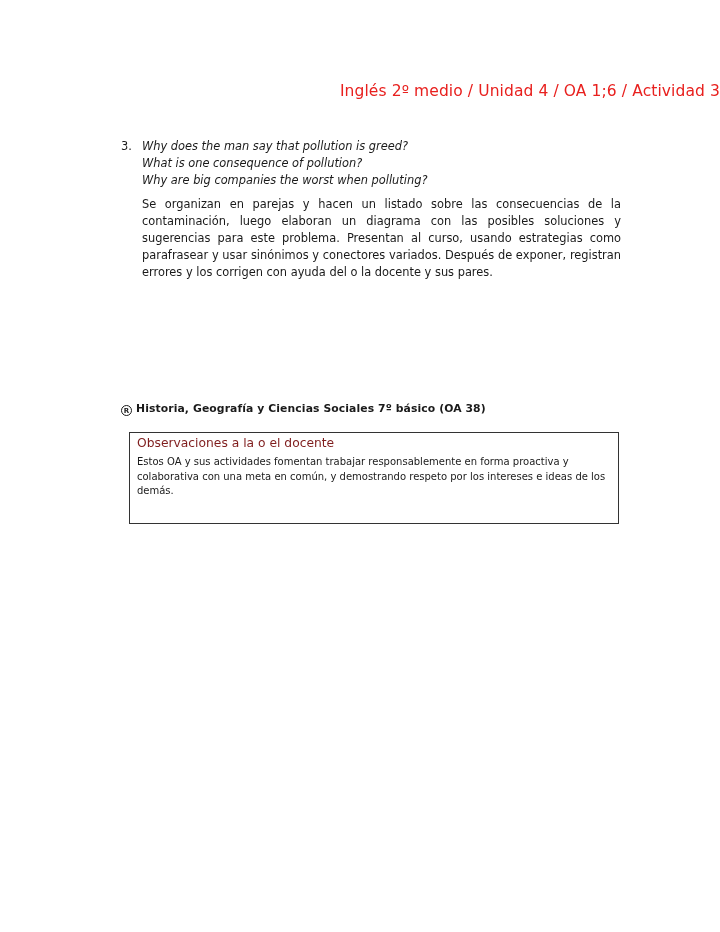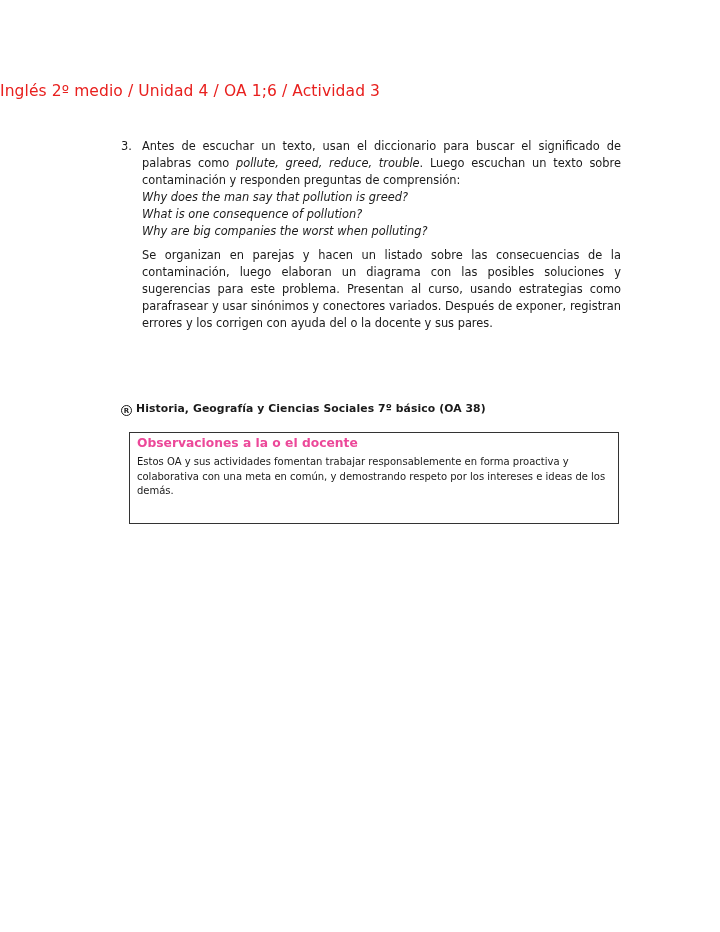--- a/index.html
+++ b/index.html
@@ -1,44 +1,43 @@
 <!DOCTYPE html>
 <html><head>
 <meta charset="utf-8">
 <style>
   html, body { margin: 0; padding: 0; background: #ffffff; }
   body { width: 720px; height: 932px; position: relative; overflow: hidden;
          font-family: "DejaVu Sans", sans-serif; color: #1a1a1a; }
-  .title { position: absolute; top: 82px; left: 0; width: 720px; text-align: left;
+  .title { position: absolute; top: 82px; left: 0; width: 720px; text-align: right;
            font-size: 15.5px; color: #e8201e; letter-spacing: 0.1px; }
   .item { position: absolute; top: 138px; left: 121px; width: 500px; font-size: 11.4px; line-height: 17px; }
   .num { position: absolute; left: 0; top: 0; }
   .body { margin-left: 21px; text-align: justify; }
   .body p { margin: 0; }
   .q { font-style: italic; margin-top: 6px; }
   .para { margin-top: 7px !important; }
   .sub { position: absolute; top: 402px; left: 121px; font-size: 10.8px; font-weight: bold; letter-spacing: 0.1px; }
   .sub .reg { display: inline-block; width: 11px; height: 11px; border-radius: 50%; border: 1.5px solid #1a1a1a;
               font-size: 7px; line-height: 11px; text-align: center; vertical-align: -1px; margin-right: 4px; box-sizing: border-box; }
   .box { position: absolute; top: 432px; left: 129px; width: 490px; height: 92px; border: 1.6px solid #333;
          font-size: 10px; line-height: 14.5px; padding: 3px 7px; box-sizing: border-box; }
-  .box h3 { margin: 0 0 5px 0; font-size: 12.3px; font-weight: bold; color: #ec4899; line-height: 14px; }
+  .box h3 { margin: 0 0 5px 0; font-size: 12.3px; font-weight: normal; color: #7f1d1d; line-height: 14px; }
   .box p { margin: 0; }
   .box .p2 { margin-top: 4px; }
   .box a { color: #1155cc; text-decoration: underline; }
 </style>
 </head>
 <body>
 
 <div class="title">Inglés 2º medio / Unidad 4 / OA 1;6 / Actividad 3</div>
 
 <div class="item">
   <span class="num">3.</span>
   <div class="body">
-    <p><span>Antes de escuchar un texto, usan el diccionario para buscar el significado de palabras como </span><em>pollute, greed, reduce, trouble</em><span>. Luego escuchan un texto sobre contaminación y responden preguntas de comprensión:</span></p>
     <p class="q">Why does the man say that pollution is greed?</p>
     <p class="q">What is one consequence of pollution?</p>
     <p class="q">Why are big companies the worst when polluting?</p>
     <p class="para">Se organizan en parejas y hacen un listado sobre las consecuencias de la contaminación, luego elaboran un diagrama con las posibles soluciones y sugerencias para este problema. Presentan al curso, usando estrategias como parafrasear y usar sinónimos y conectores variados. Después de exponer, registran errores y los corrigen con ayuda del o la docente y sus pares.</p>
   </div>
 </div>
 
 <div class="sub">
   <span class="reg">R</span><span>Historia, Geografía y Ciencias Sociales 7º básico (OA 38)</span>
 </div>

